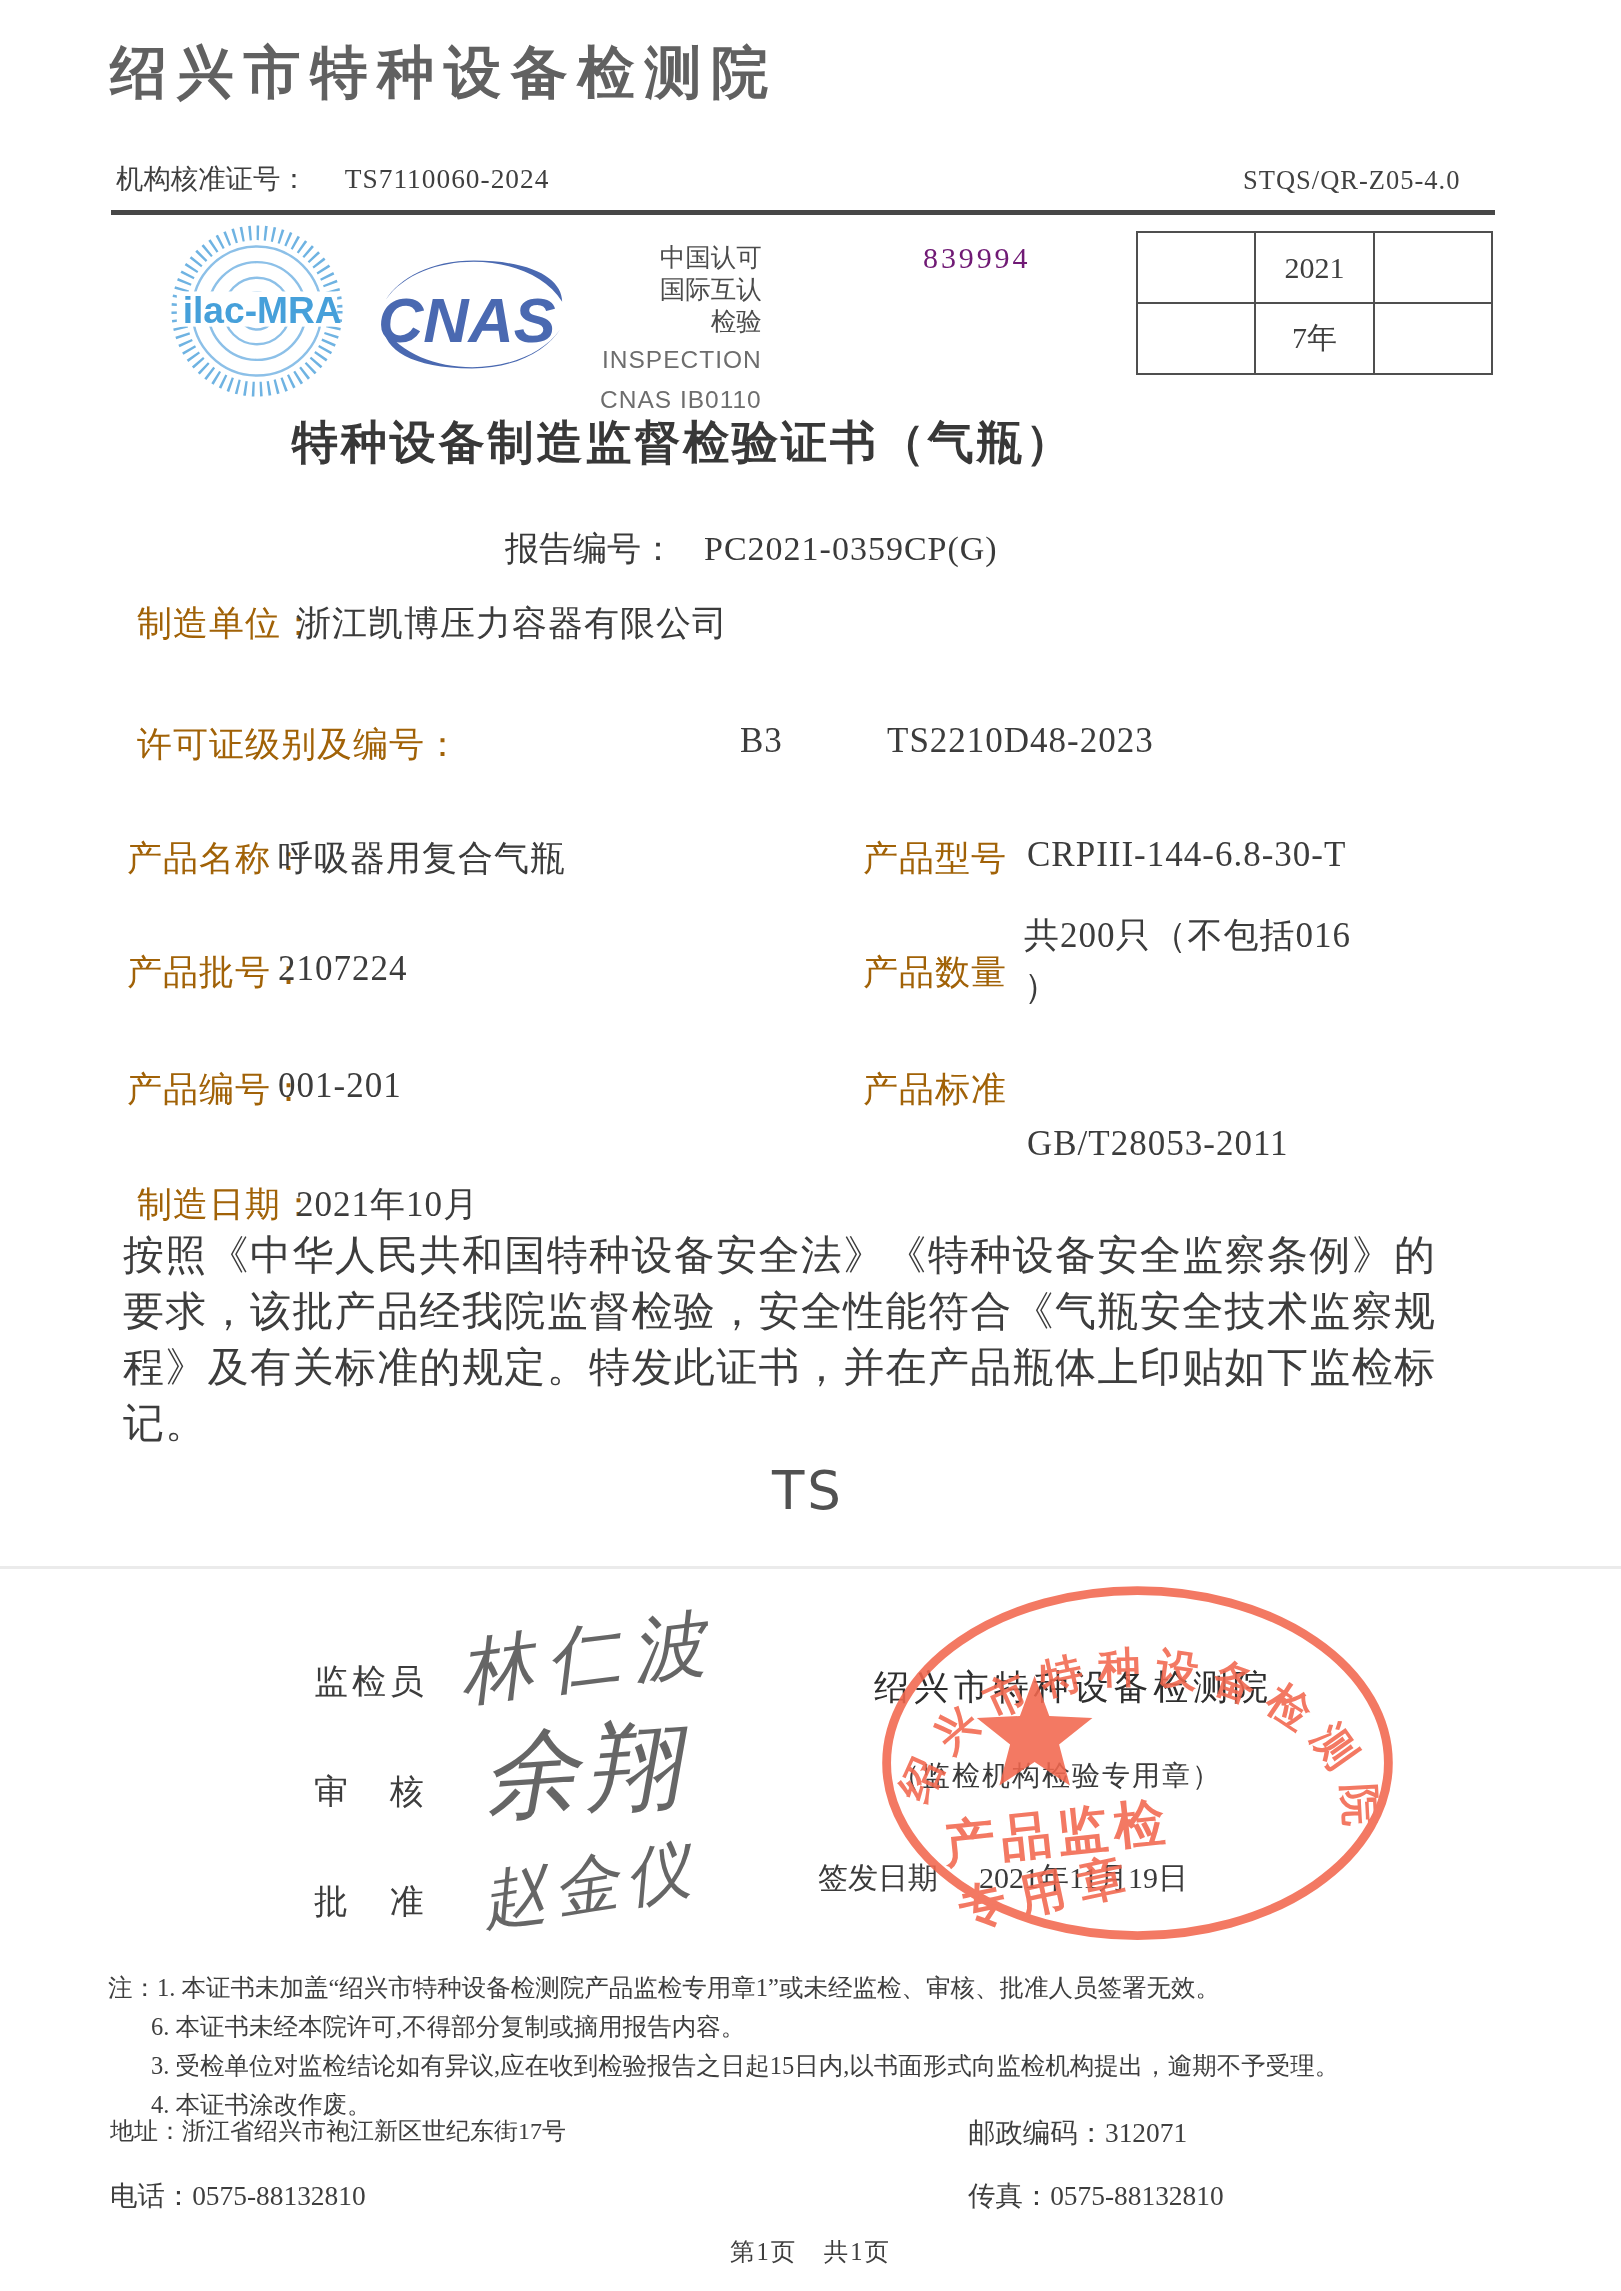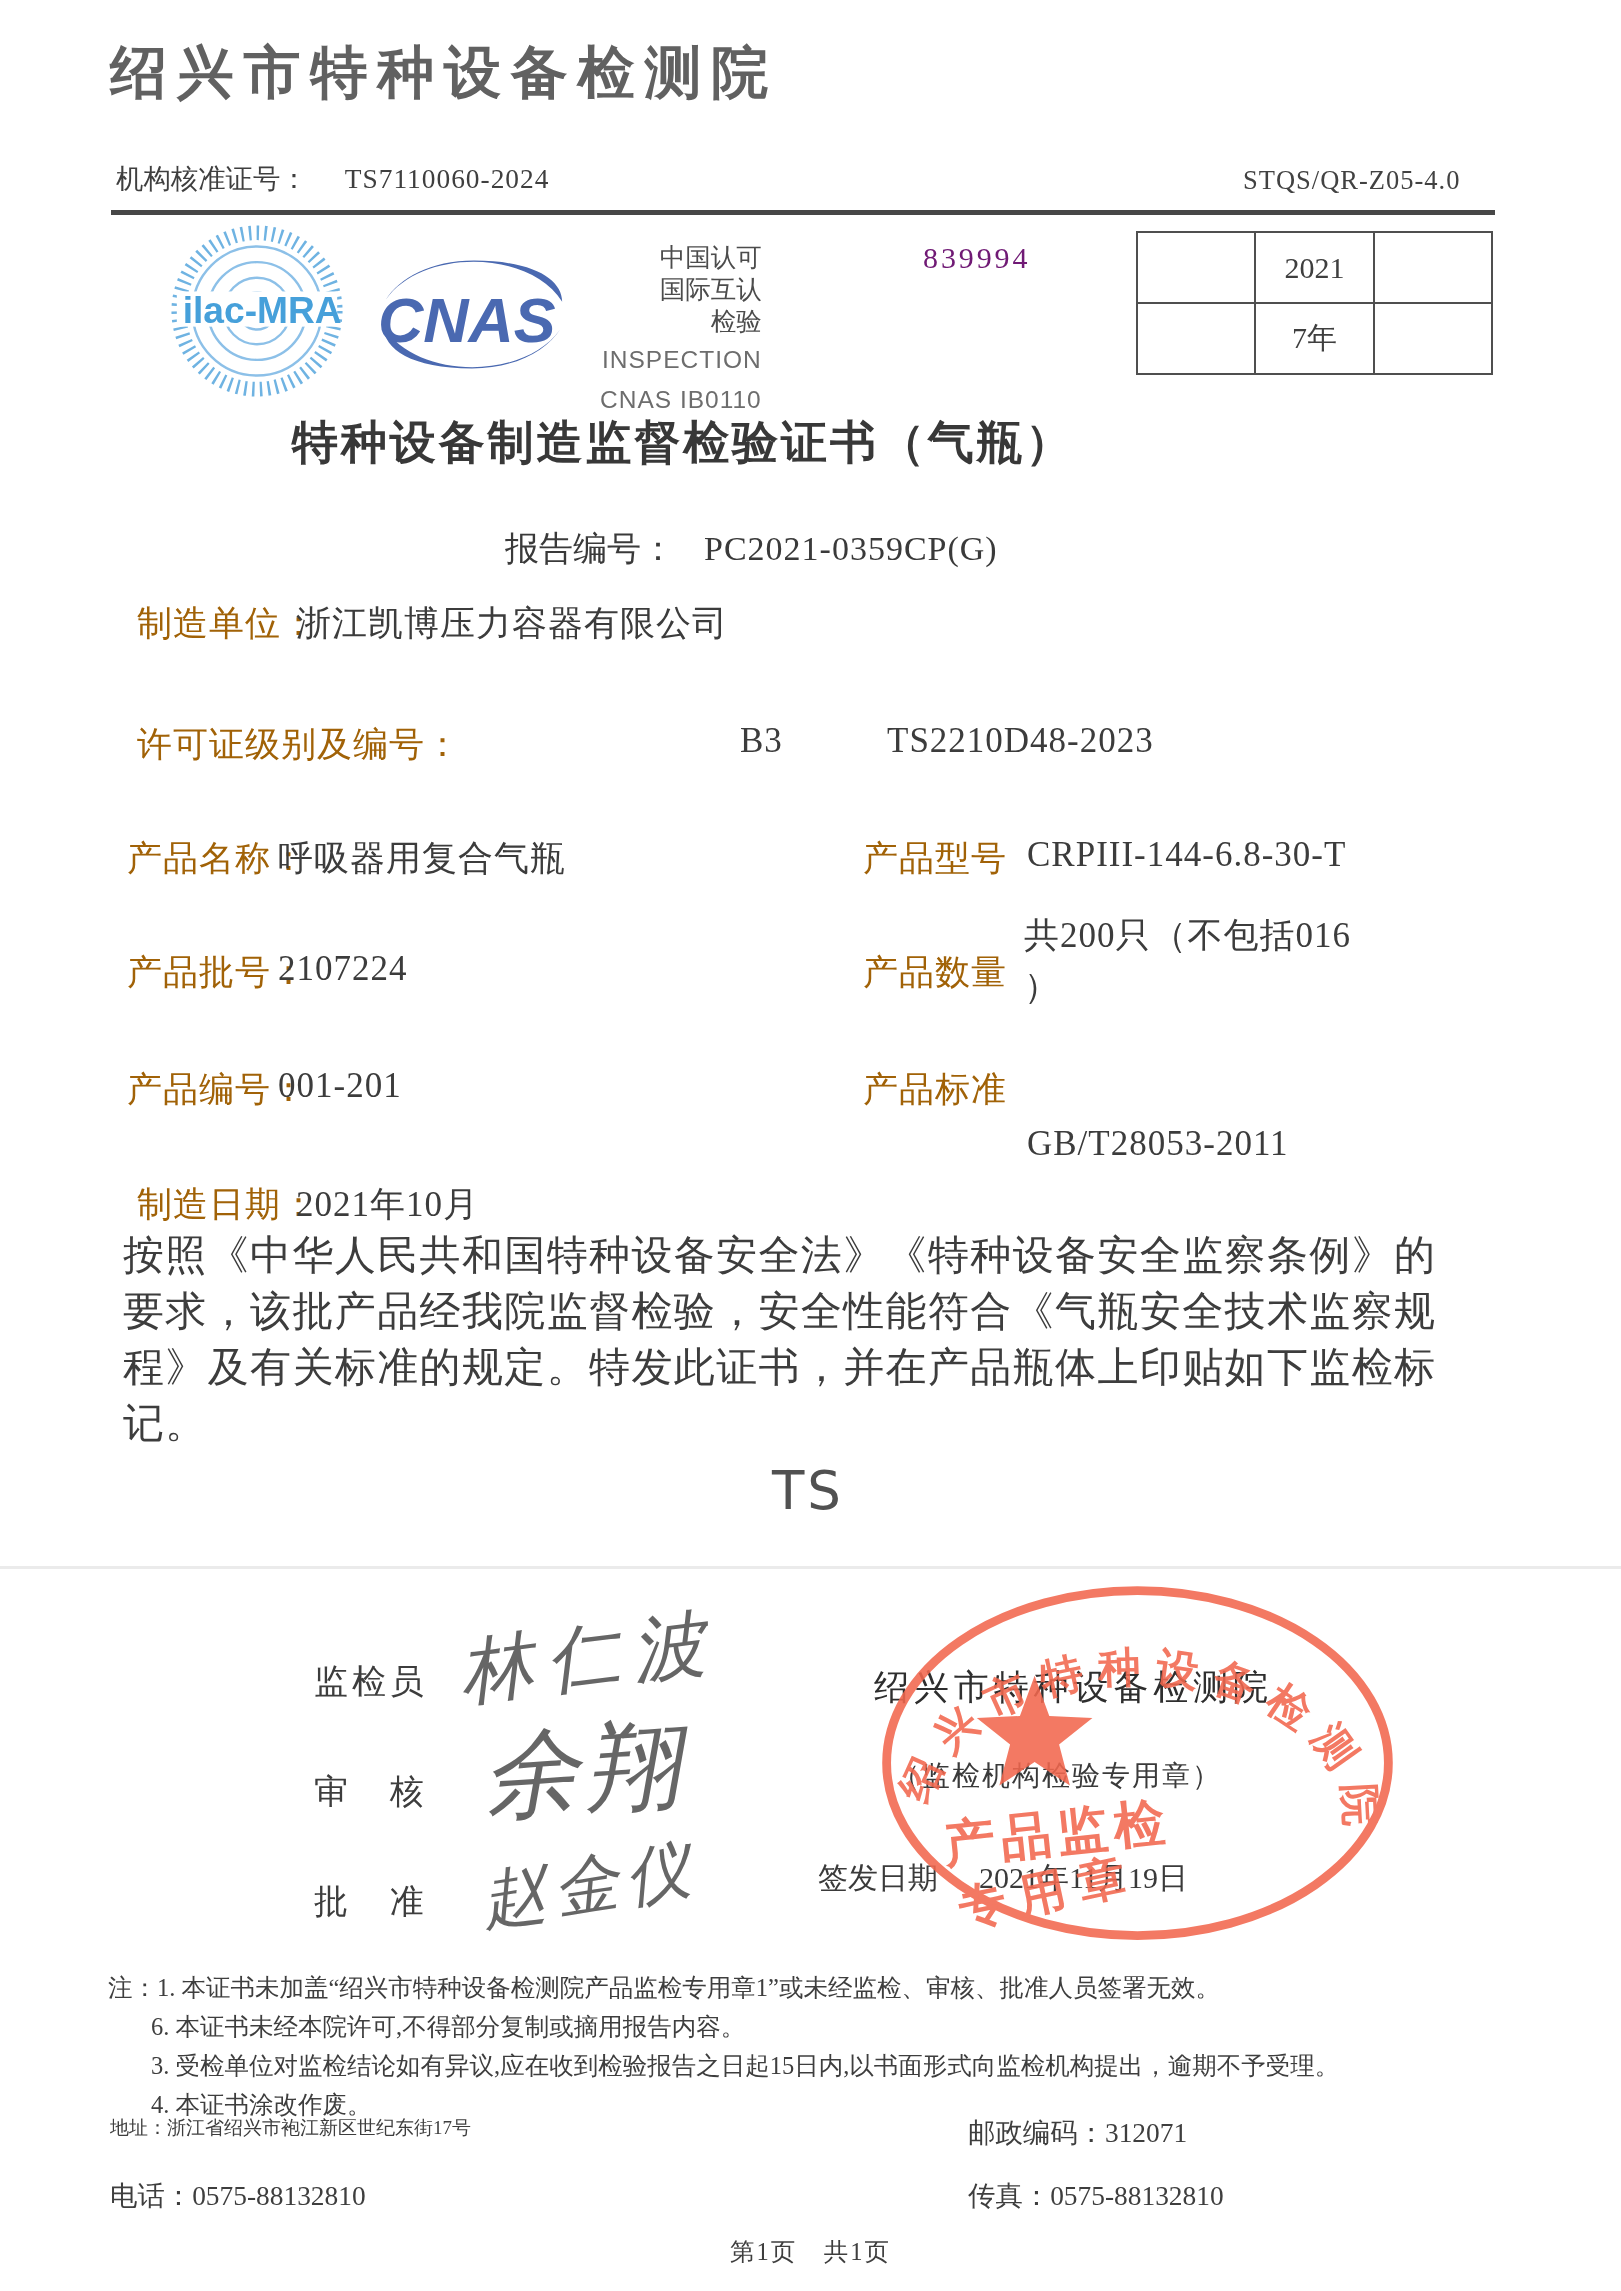--- a/index.html
+++ b/index.html
@@ -27,21 +27,21 @@
   .ts-mark{left:772px;top:1460px;font-size:53px;color:#515151;font-family:"DejaVu Sans",sans-serif;letter-spacing:2.9px;}
   .scan-band{left:0;top:1566px;width:1621px;height:2.9px;background:rgba(175,175,175,0.25);}
   .sig-label{font-size:34px;color:#3d3d3d;letter-spacing:3.9px;}
   .handwriting{font-style:italic;color:#4c4c4c;opacity:.85;font-family:cursive;}
   .institute-name{left:874px;top:1664px;font-size:35px;color:#2e2e2e;letter-spacing:4.9px;}
   .stamp-note{left:892px;top:1757px;font-size:28px;color:#3a3a3a;letter-spacing:2px;}
   .issue-row{left:818px;top:1858px;font-size:30px;color:#3a3a3a;}
   .issue-date{margin-left:41px;}
   .notes{left:108px;top:1968px;font-size:24.5px;line-height:39px;color:#3e3e3e;}
   .notes .cont{padding-left:43px;}
-  .footer-row1{left:110px;top:2115px;font-size:19px;color:#3e3e3e;}
+  .footer-row1{left:110px;top:2115px;font-size:24px;color:#3e3e3e;}
   .footer-row2{left:110px;top:2178px;font-size:27.4px;color:#3e3e3e;}
   .footer-right1{left:968px;top:2115px;font-size:27.4px;color:#3e3e3e;}
   .footer-right2{left:968px;top:2178px;font-size:27.4px;color:#3e3e3e;}
   .page-info{left:0;top:2235px;width:1621px;text-align:center;font-size:24.5px;color:#3e3e3e;letter-spacing:2px;}
   .stamp-svg{left:858px;top:1570px;opacity:.88;}
 </style>
 </head>
 <body>
 
 <div class="abs org-title">绍兴市特种设备检测院</div>

